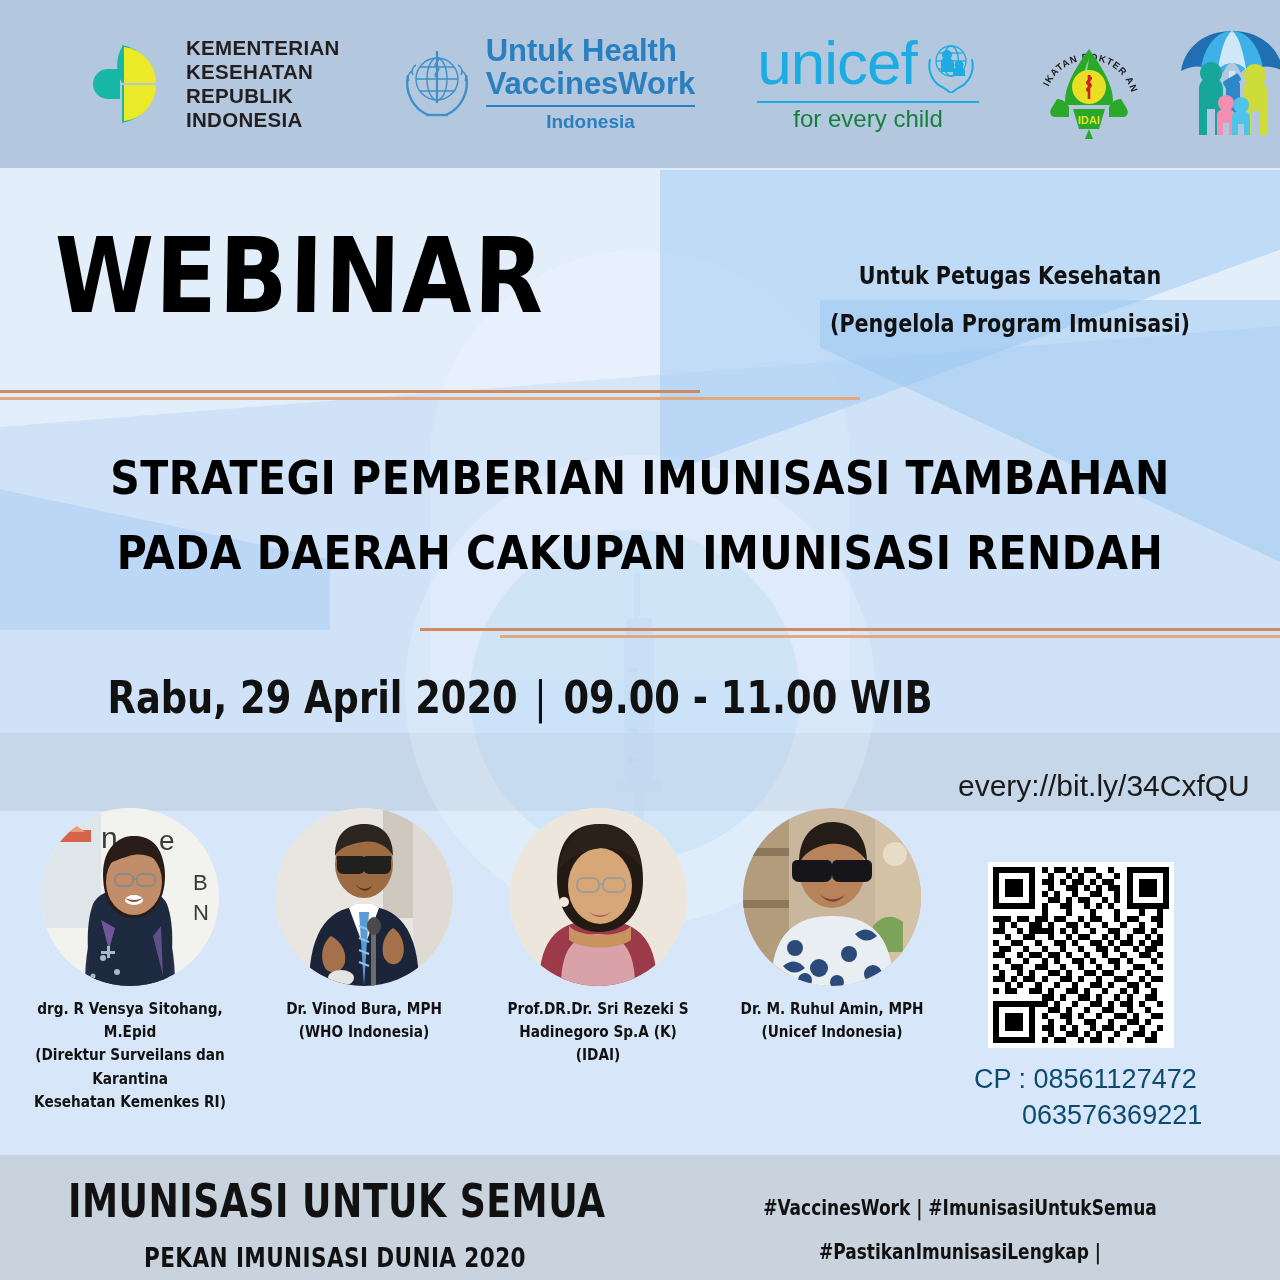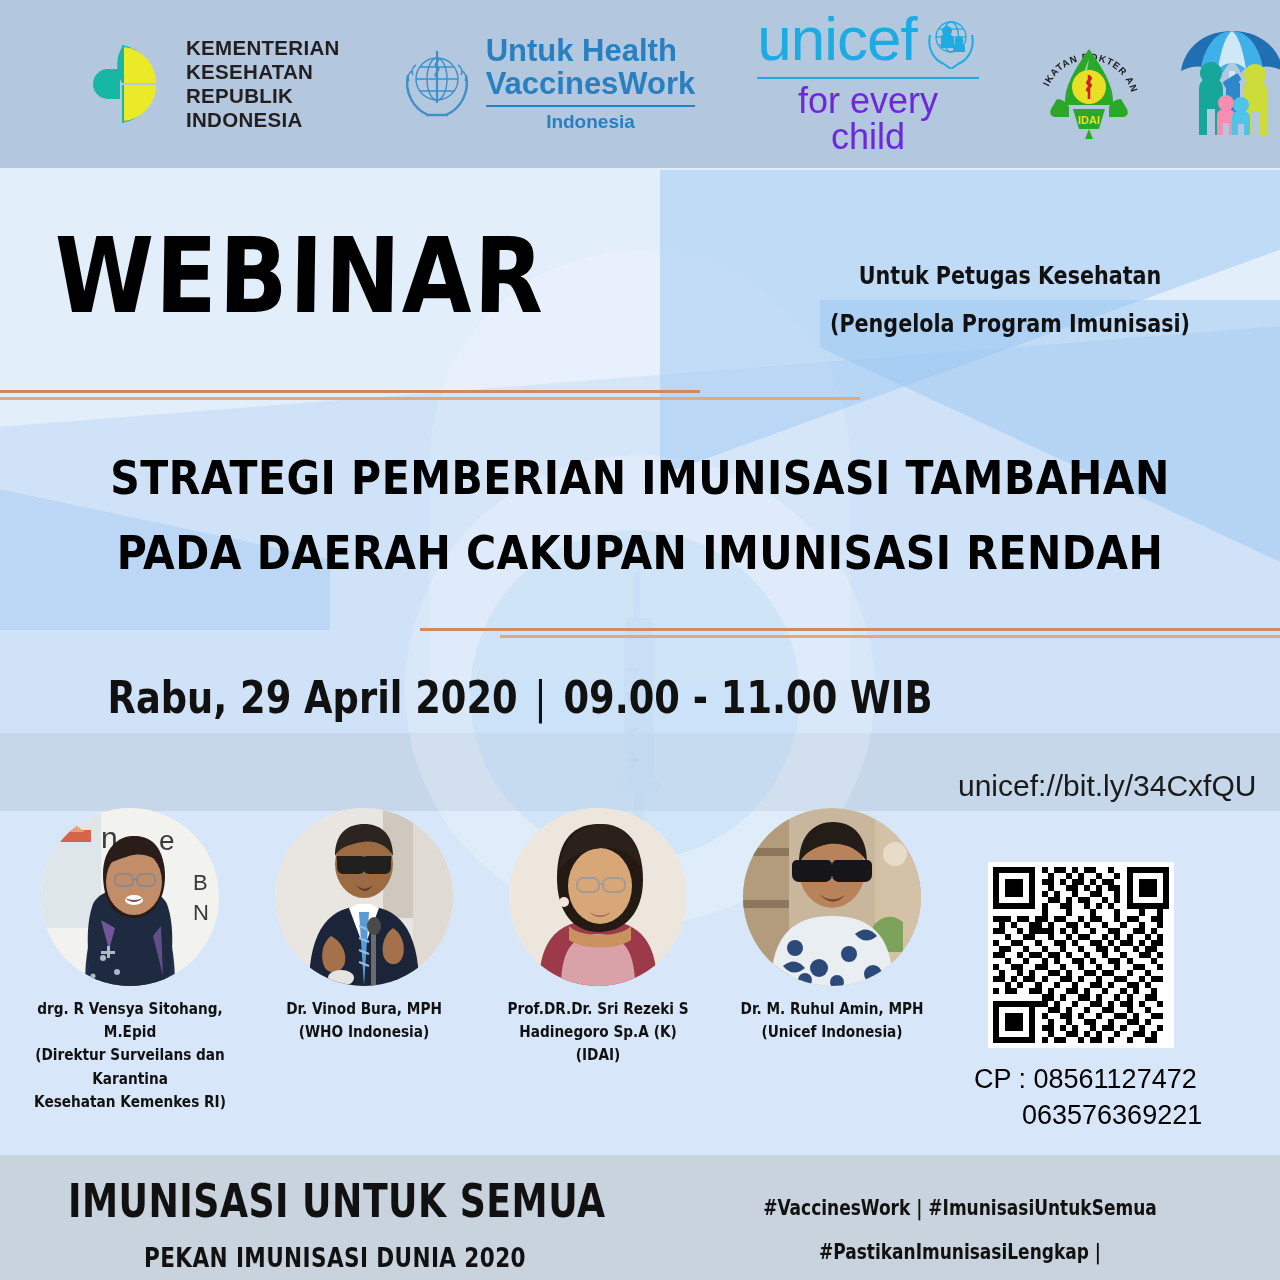--- a/index.html
+++ b/index.html
@@ -55,21 +55,21 @@
   .who-emblem{width:78px;height:78px;}
   .who-text{margin-left:10px;}
   .who-name{color:#2a7fc1;font-weight:bold;font-size:31px;line-height:1.05;}
   .who-rule{height:1.5px;background:#2a7fc1;margin:5px 0 4px 0;width:100%;}
   .who-sub{color:#2a7fc1;font-weight:bold;font-size:19px;text-align:center;}
   .logo-unicef{margin-left:62px;text-align:center;}
   .uni-row{display:flex;align-items:flex-start;justify-content:center;}
   .uni-word{color:#1cabe2;font-size:62px;line-height:.84;font-weight:400;letter-spacing:-1px;}
   .uni-emb{width:56px;height:56px;margin-left:6px;}
   .uni-rule{height:2px;background:#1cabe2;margin:8px 0 4px 0;}
-  .uni-tag{color:#6d28d9;font-size:36px;line-height:1;}
+  .uni-tag{color:#15803d;font-size:24px;line-height:1;}
   .logo-idai{margin-left:54px;}
   .idai-mark{width:112px;height:118px;}
   .logo-family{margin-left:26px;}
   .fam-mark{width:122px;height:122px;}
 
   
   .webinar{position:absolute;left:55px;top:224px;z-index:6;
     font-family:"DejaVu Sans",sans-serif;font-weight:bold;font-size:90px;
     color:#000;letter-spacing:2px;line-height:1;
     transform:scaleY(1.16) skewX(-1deg);transform-origin:left top;}
@@ -110,21 +110,21 @@
     font-family:"DejaVu Sans Condensed","DejaVu Sans",sans-serif;white-space:pre-line;
     transform:scaleX(.95);}
 
   
   .reglink{position:absolute;left:958px;top:766px;z-index:6;
     color:#1a1a1a;font-size:30px;line-height:1.32;font-family:"Liberation Sans",sans-serif;}
   .qrwrap{position:absolute;left:988px;top:862px;z-index:6;width:186px;height:186px;
     background:#fff;padding:5px;box-sizing:border-box;}
   .qrwrap svg{display:block;width:100%;height:100%;}
   .cp{position:absolute;left:974px;top:1062px;z-index:6;
-    color:#000000;font-size:27px;line-height:1.33;font-family:"Liberation Sans",sans-serif;}
+    color:#0c4a6e;font-size:27px;line-height:1.33;font-family:"Liberation Sans",sans-serif;}
   .cp .l2{margin-left:48px;display:block;}
 
   
   .foot-left{position:absolute;left:68px;top:1178px;z-index:6;}
   .foot-main{color:#111;font-weight:bold;font-size:42px;line-height:1;
     font-family:"DejaVu Sans Condensed","DejaVu Sans",sans-serif;
     transform:scaleY(1.1) scaleX(.96);transform-origin:left top;letter-spacing:.5px;}
   .foot-sub{margin-top:22px;margin-left:76px;color:#111;font-weight:bold;font-size:25px;
     font-family:"DejaVu Sans Condensed","DejaVu Sans",sans-serif;
     transform:scaleY(1.08) scaleX(.96);transform-origin:left top;letter-spacing:.4px;}
@@ -455,21 +455,21 @@
           </g>
           <path d="M76 86 q13 10 26 1 q-12 14 -26 -1 z" fill="#7b4630"></path>
         </svg>
       </div>
       <div class="spk-name">Dr. M. Ruhul Amin, MPH
 (Unicef Indonesia)</div>
     </div>
   </div>
 
   <div class="reglink">
-    <div>unicef://bit.ly/34CxfQU</div>
+    <div>every://bit.ly/34CxfQU</div>
   </div>
 
   <div class="qrwrap">
     <svg viewBox="0 0 29 29" shape-rendering="crispEdges">
       <rect width="29" height="29" fill="#fff"></rect>
       <g fill="#000">
         <path d="M0 0h7v7h-7z"></path>
           <path d="M1 1h5v5h-5z" fill="#fff"></path>
           <path d="M2 2h3v3h-3z"></path>
         <path d="M22 0h7v7h-7z"></path>

